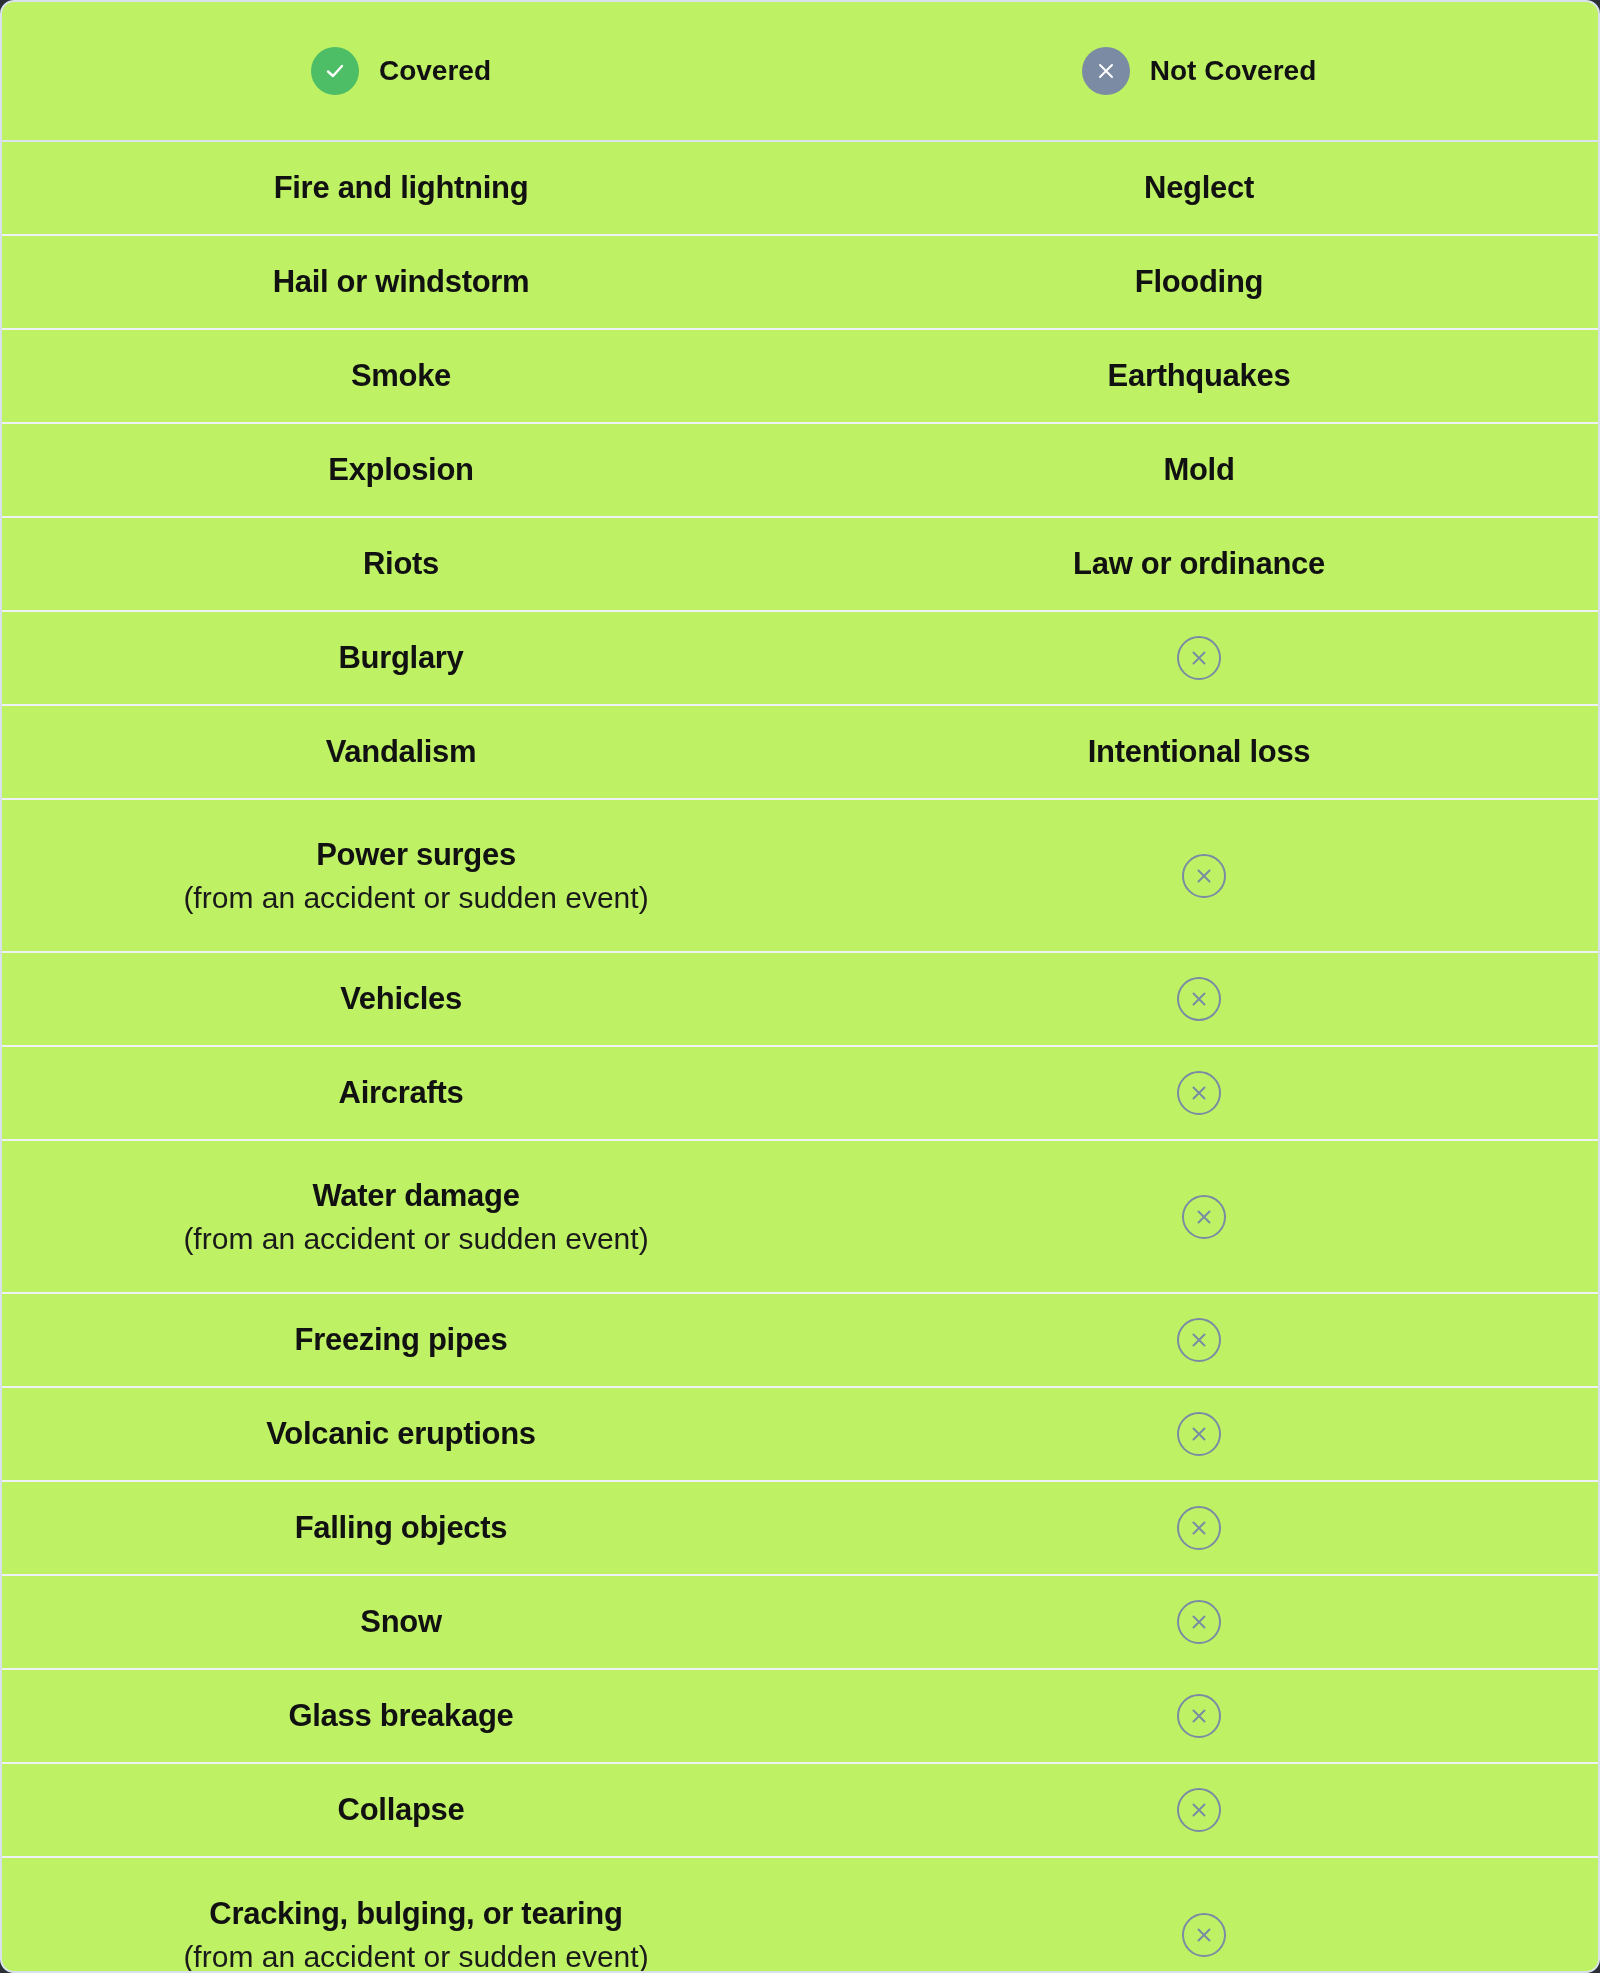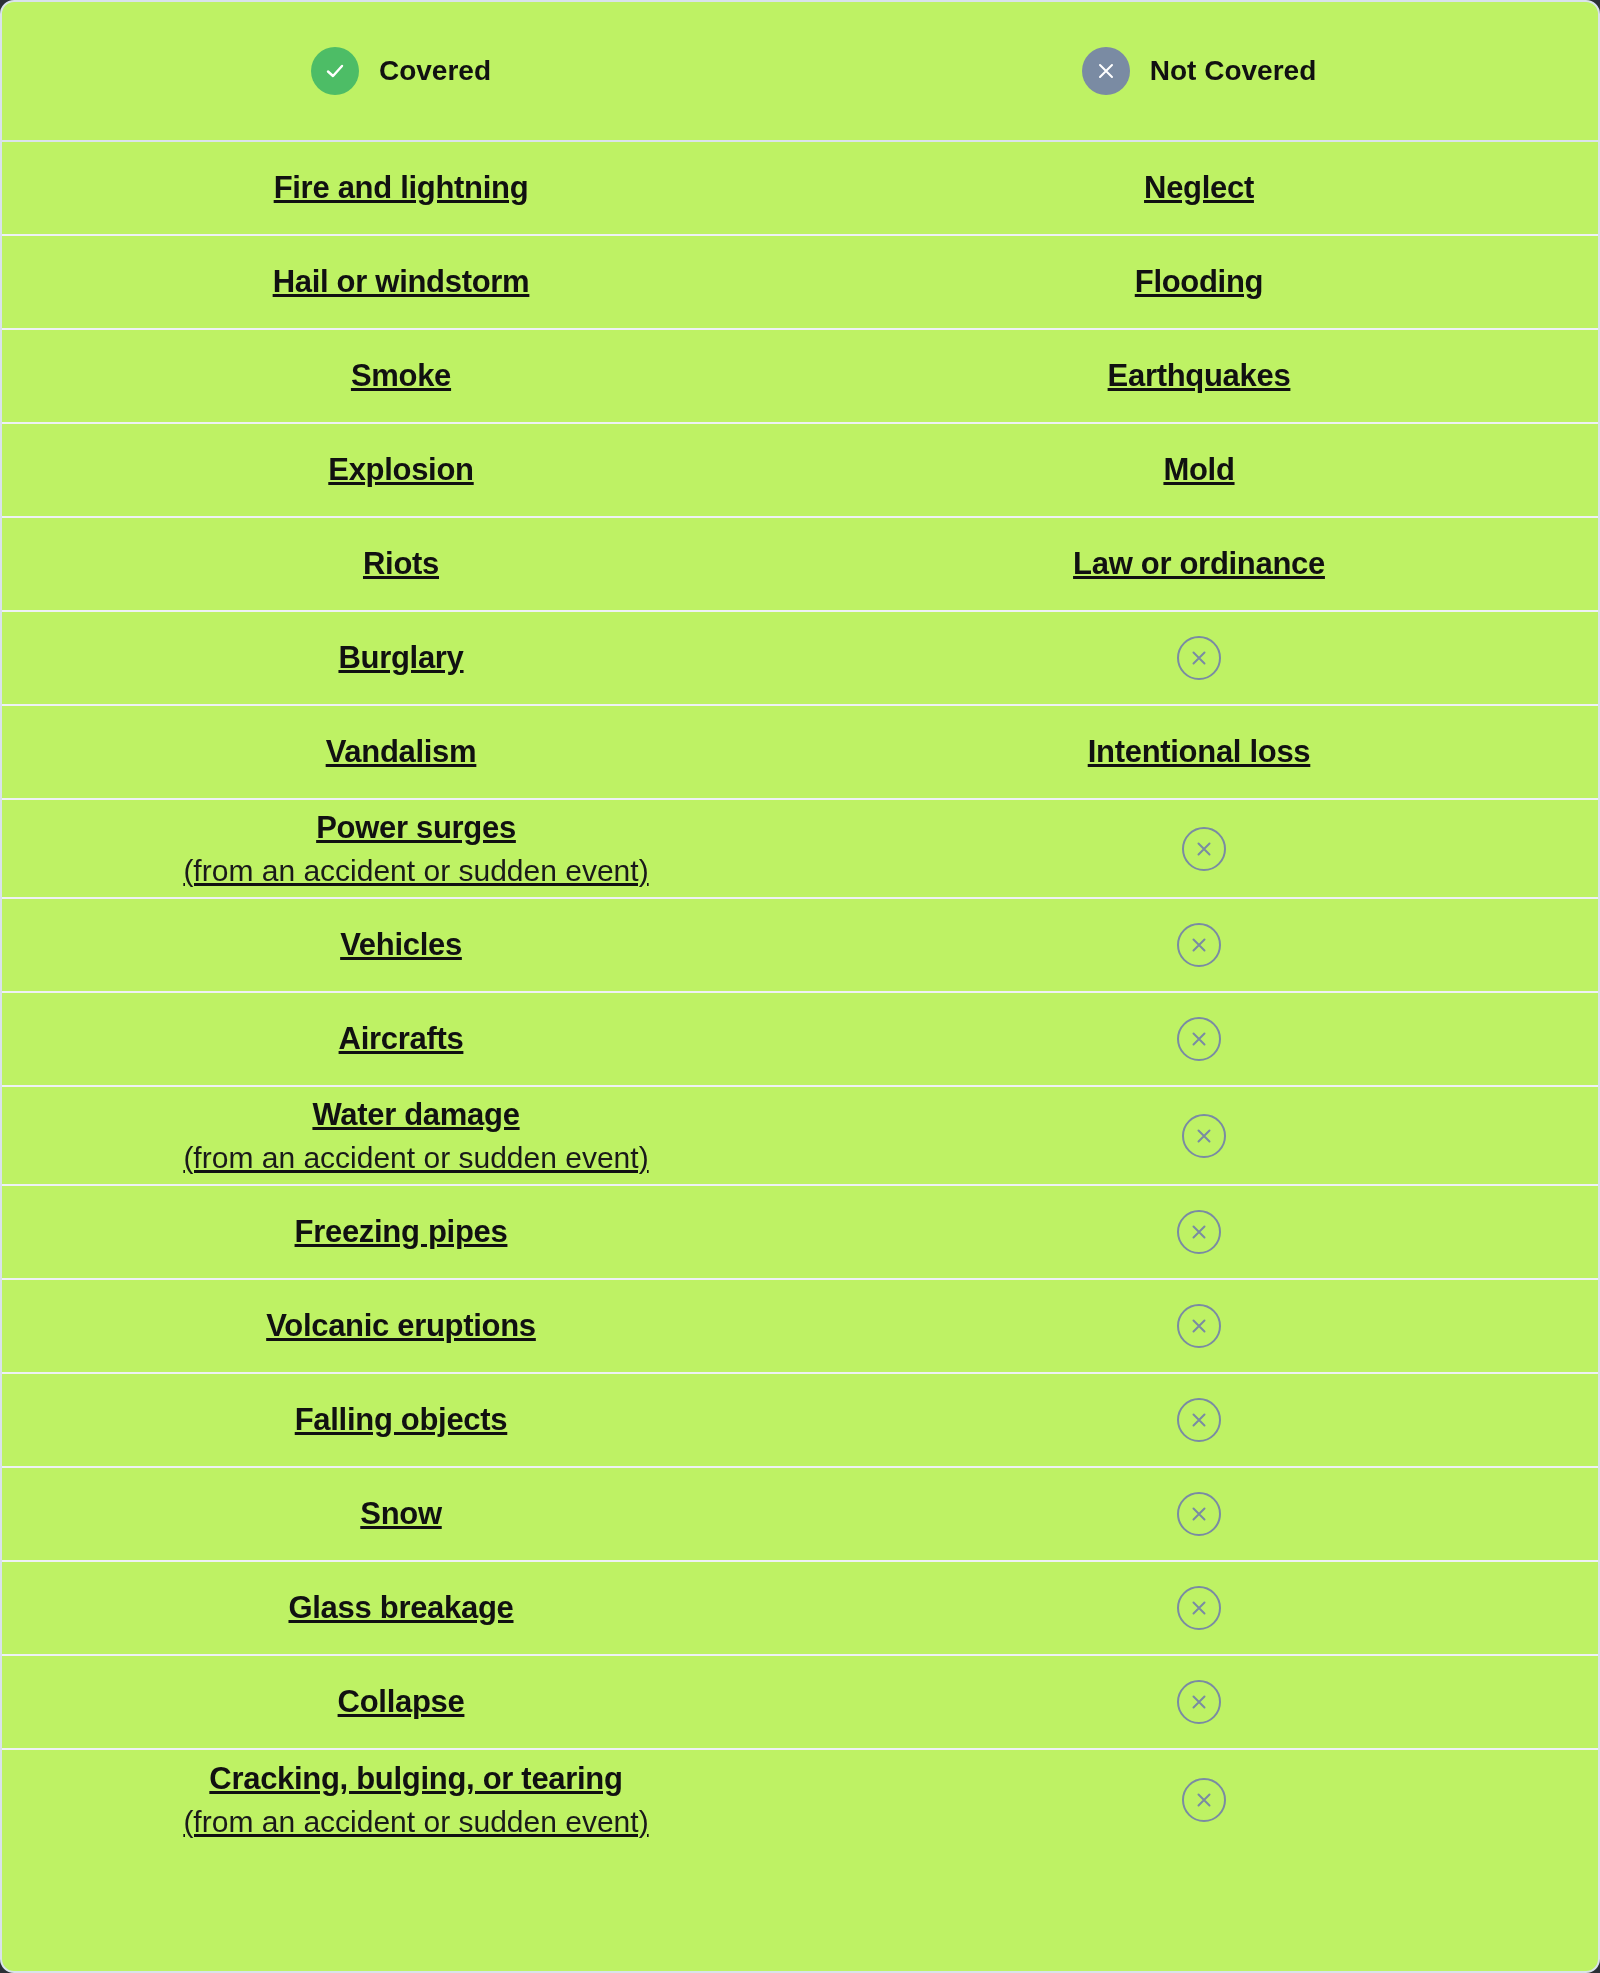--- a/index.html
+++ b/index.html
@@ -23,24 +23,24 @@
     display:flex; align-items:center; justify-content:center;
   }
   .hcell .hlabel {
     font-size:28px; font-weight:bold; color:#111111;
   }
   .row {
     display:flex; border-bottom:2px solid #eef1f5; box-sizing:border-box;
   }
   .row:last-child { border-bottom:none; }
   .row.single { height:94px; }
-  .row.double { height:99px;padding-left:20px; }
+  .row.double { height:153px;padding-left:20px; }
   .cell {
     flex:1; display:flex; flex-direction:column; align-items:center; justify-content:center;
-    text-align:left; color:#111111;text-decoration:underline;
+    text-align:left; color:#111111;
   }
   .main { font-size:31px; font-weight:bold; letter-spacing:-0.3px; }
   .sub { font-size:30px; font-weight:normal; margin-top:8px; color:#1a1a1a; }
   .xcircle {
     width:44px; height:44px; border:2px solid #7a8ba3; border-radius:50%;
     display:flex; align-items:center; justify-content:center; box-sizing:border-box;
   }
 </style>
 </head>
 <body>

